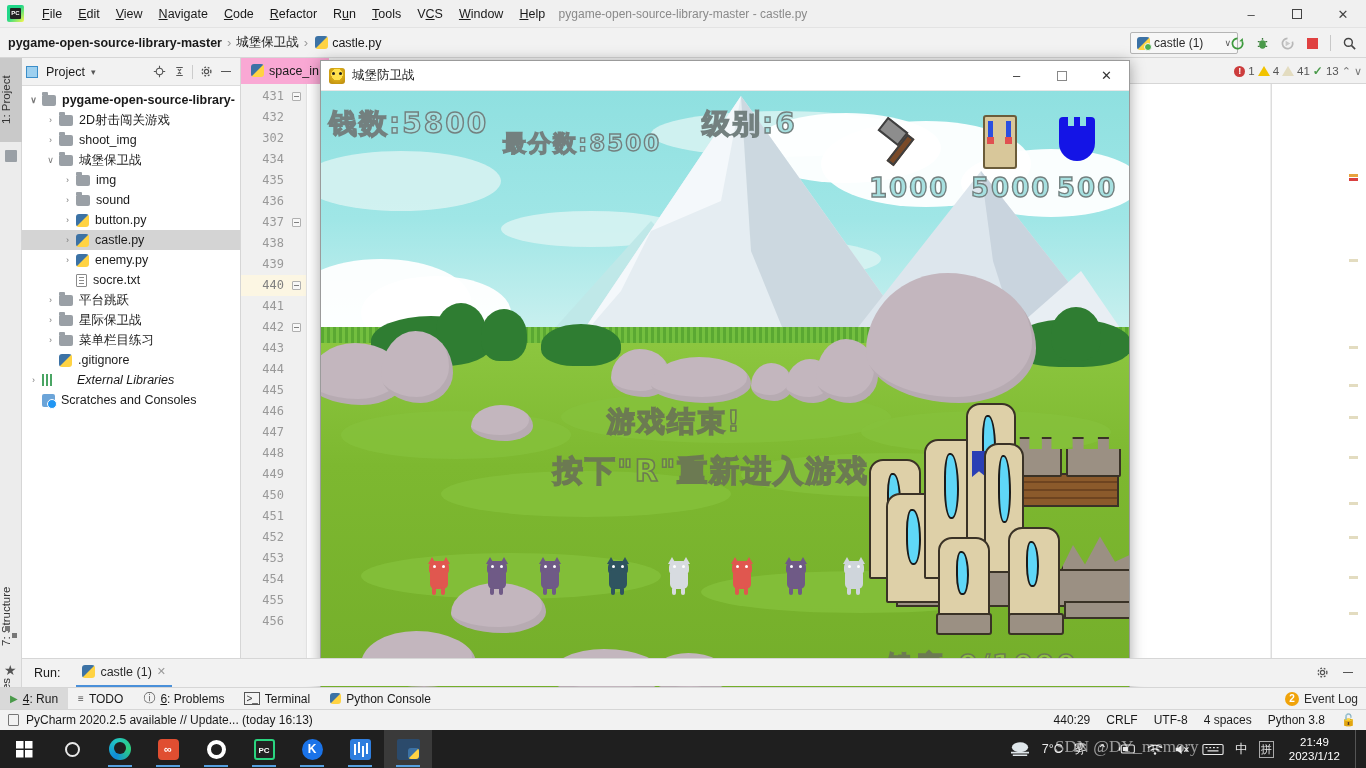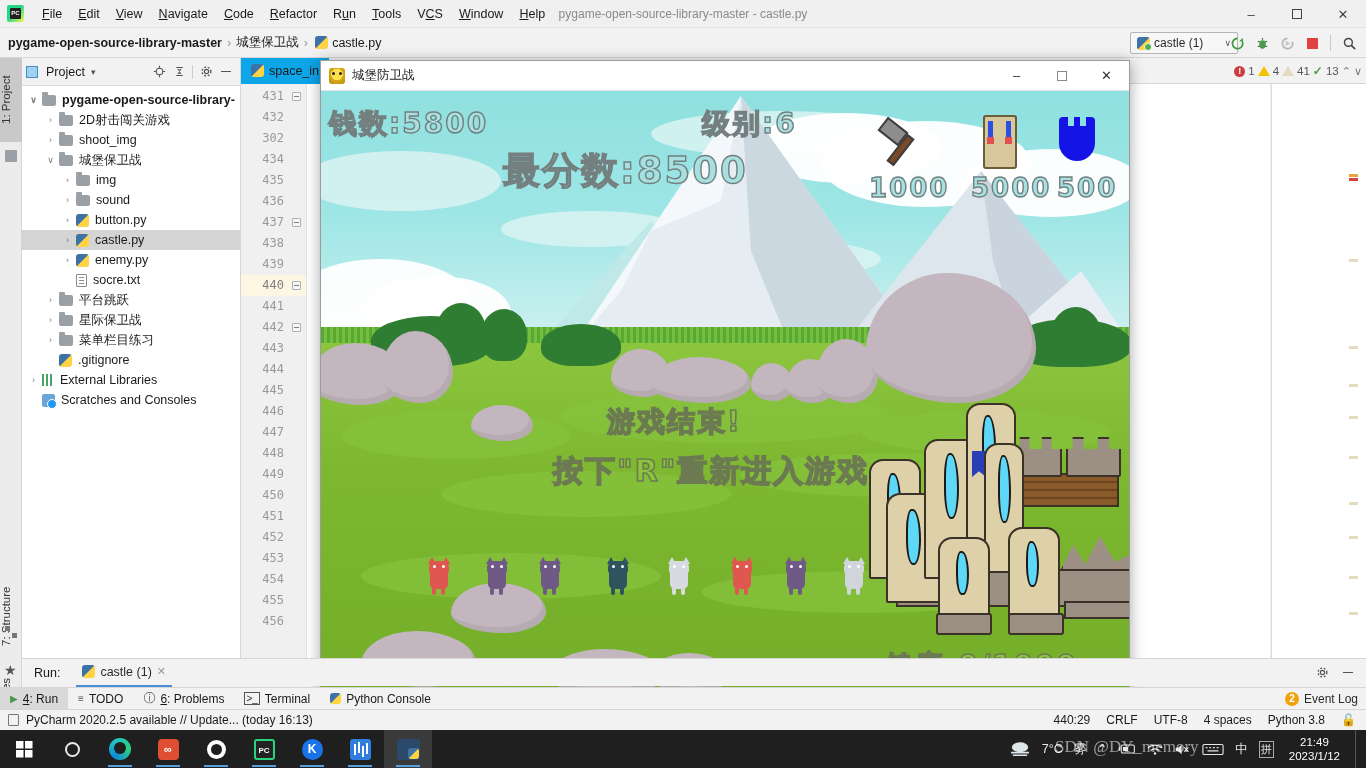--- a/index.html
+++ b/index.html
@@ -145,21 +145,21 @@
   .editor-area {
     position:absolute; left:241px; top:58px; width:1125px; height:600px;
     background:#fff;
   }
   .tabrow {
     height:26px; background:#f2f2f2; border-bottom:1px solid #d6d6d6;
     display:flex; align-items:center;
   }
   .etab {
     height:26px; display:flex; align-items:center; gap:5px;
-    padding:0 10px; font-size:12.5px; background:#0ea5e9; color:#1a1a1a;
+    padding:0 10px; font-size:12.5px; background:#f9a8d4; color:#1a1a1a;
   }
   .gutter {
     position:absolute; left:0; top:26px; width:66px; height:574px;
     background:#f0f0f0; border-right:1px solid #e3e3e3;
     font-family:"DejaVu Sans Mono", monospace; font-size:12px; color:#999;
     text-align:right; padding-top:2px;
   }
   .lnum { height:21px; line-height:21px; padding-right:22px; position:relative; }
   .lnum.cur { background:#fcf6e3; color:#808080; }
   .foldmark {
@@ -554,21 +554,21 @@
           <span style="margin-left:3px;">菜单栏目练习</span>
         </div>
         <div class="node" style="padding-left: 23px;">
           <span class="arrow"></span>
           <span class="pyfile"></span>
           <span style="margin-left:3px;">.gitignore</span>
         </div>
         <div class="node" style="padding-left: 6px;">
           <span class="arrow">›</span>
           <span class="libico"></span>
-          <span style="margin-left:3px;">External Libraries</span>
+          <span style="margin-left:20px;font-style:italic;">External Libraries</span>
         </div>
         <div class="node" style="padding-left: 6px;">
           <span class="arrow"></span>
           <span class="scratchico"></span>
           <span style="margin-left:3px;">Scratches and Consoles</span>
         </div>
       </div>
   </div>
 
   <div class="editor-area">
@@ -829,21 +829,21 @@
             <span style="position:absolute;right:2px;top:-4px;width:0;height:0;border-left:4px solid transparent;border-right:4px solid transparent;border-bottom:7px solid #cfd5db;"></span>
             <span class="ebody" style="background:#cfd5db;"></span>
             <span class="eleg" style="left:6px;background:#cfd5db;"></span>
             <span class="eleg" style="left:15px;background:#cfd5db;"></span>
           </div>
         </div>
 
       <div class="hud">
         <div class="gtext onsky" style="left:8px;top:14px;font-size:28px;">钱数:5800</div>
         <div class="gtext onsky" style="left:381px;top:14px;font-size:28px;">级别:6</div>
-        <div class="gtext onsky" style="left:182px;top:55px;font-size:37px;">最分数:8500</div>
+        <div class="gtext onsky" style="left:182px;top:37px;font-size:23px;">最分数:8500</div>
 
         <div class="shopitem" style="left:555px;top:28px;width:60px;height:52px;">
           <span class="hammer-head" style="left:4px;top:4px;"></span>
           <span class="hammer-handle" style="left:20px;top:14px;"></span>
         </div>
         <div class="gtext onsky" style="left:548px;top:82px;font-size:26px;text-align:center;">1000</div>
 
         <div class="shopitem" style="left:662px;top:24px;width:40px;height:58px;">
           <span class="towerico"></span>
           <span style="position:absolute;left:5px;top:6px;width:5px;height:16px;background:#2b4fe0;"></span>

